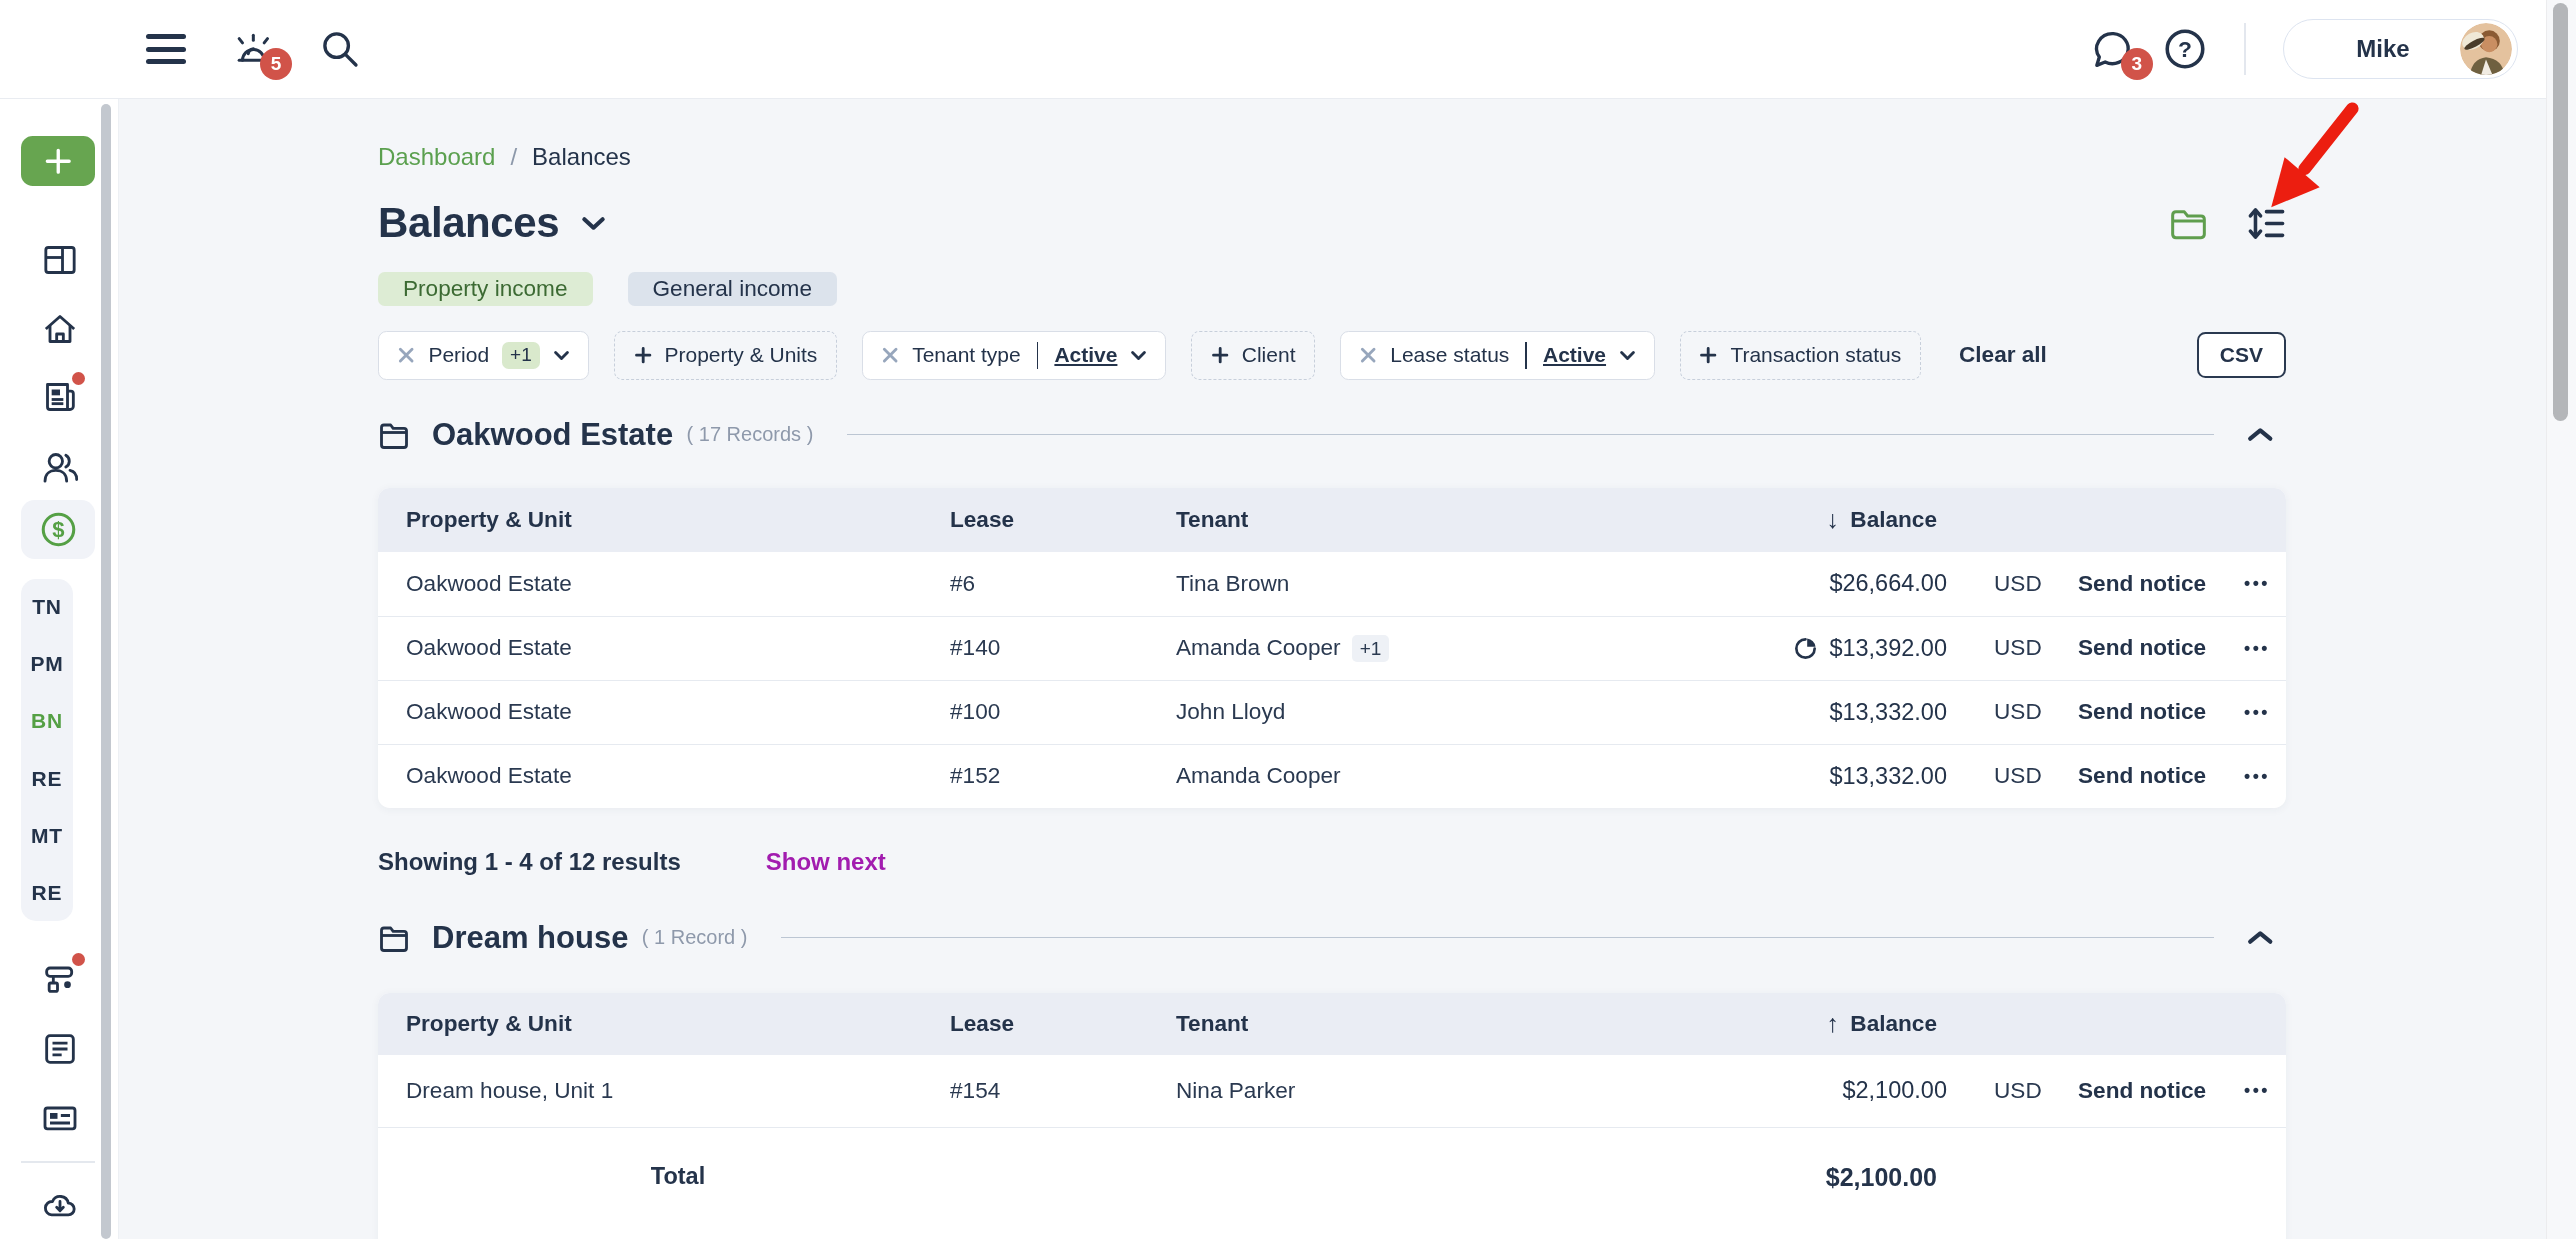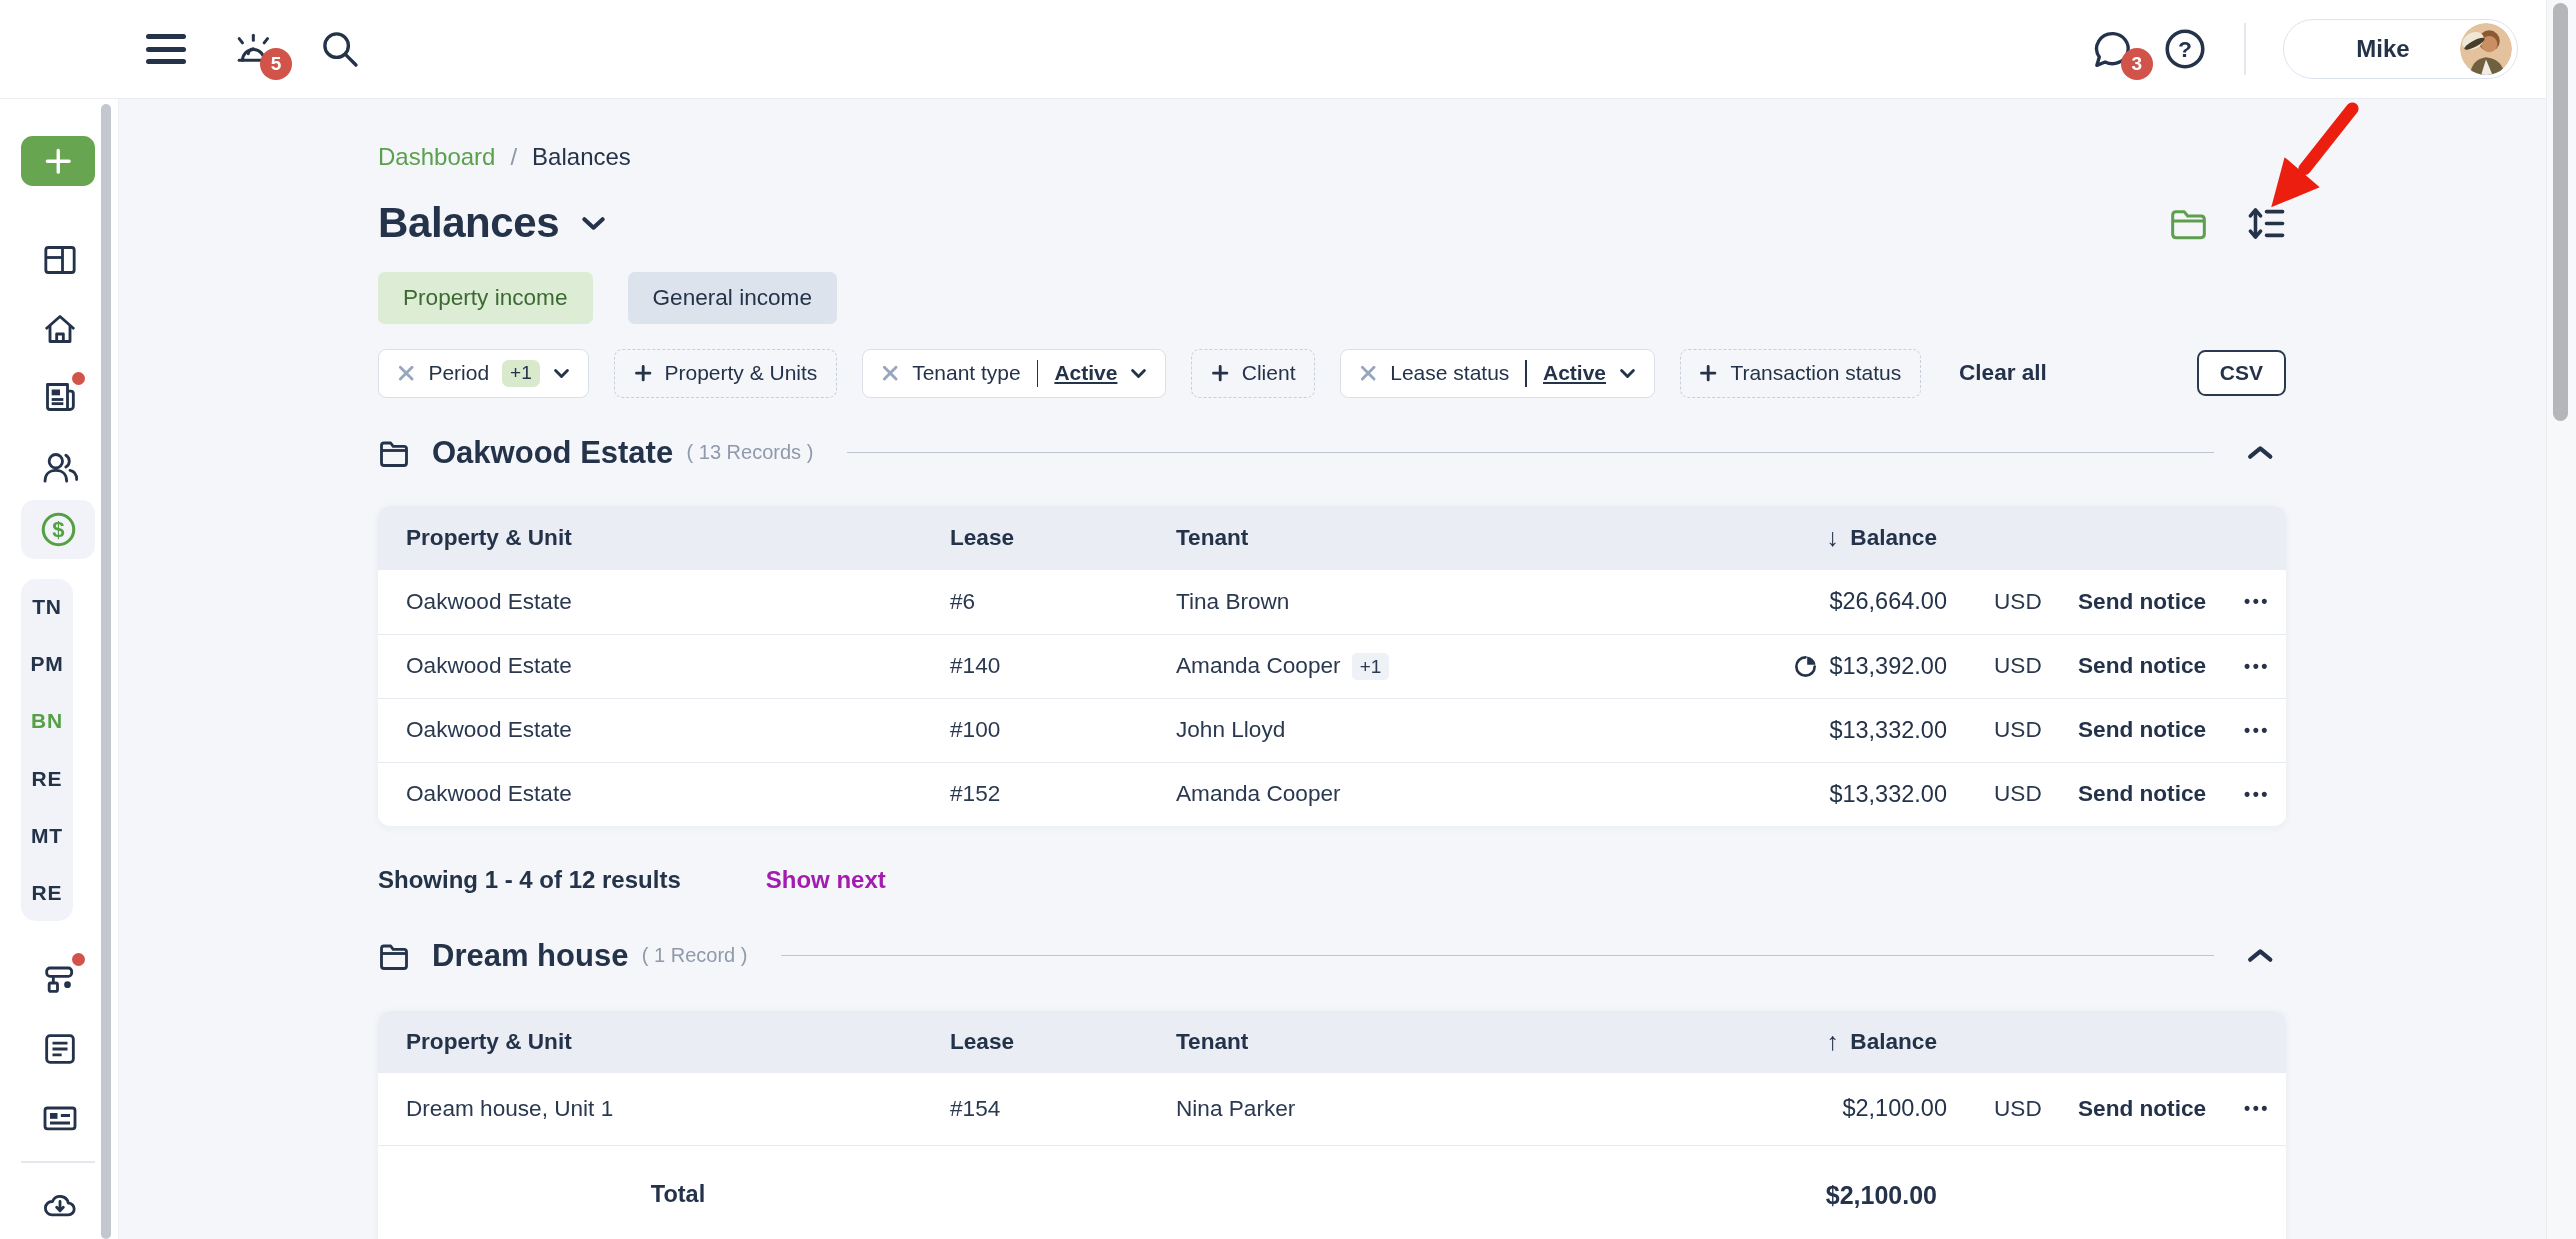--- a/index.html
+++ b/index.html
@@ -47,21 +47,21 @@
   .bc-sep { color:#8c98aa; }
   .bc-cur { color:#24334a; font-weight:500; }
 
   .title-row { margin-top:28.5px; height:47px; display:flex; align-items:center; }
   .page-title { font-size:42px; font-weight:bold; color:#24334a; letter-spacing:-0.4px; }
   .title-caret { margin-left:22px; cursor:pointer; display:inline-flex; }
   .toolbar { margin-left:auto; display:flex; align-items:center; gap:39px; }
   .tool-btn { cursor:pointer; display:inline-flex; }
 
   .tabs { margin-top:25px; display:flex; gap:35px; }
-  .tab { height:52px; border-radius:6.7px; padding:16px 25px; display:flex; align-items:center;
+  .tab { height:34px; border-radius:6.7px; padding:16px 25px; display:flex; align-items:center;
          font-size:22.6px; font-weight:500; cursor:pointer; }
   .tab.active { background:#ddecd4; color:#3c6a33; }
   .tab.inactive { background:#dce3ec; color:#24334a; }
 
   .filters { margin-top:25px; display:flex; align-items:center; gap:25px; }
   .chip { height:49px; border-radius:8.4px; display:flex; align-items:center; gap:12.6px; padding:0 18.4px;
           font-size:21px; color:#24334a; cursor:pointer; }
   .chip.applied { background:#fff; border:1.7px solid #d9dee7; }
   .chip.add { border:1.7px dashed #c7cfdb; background:transparent; }
   .chip .pill { background:#d9e9cc; border-radius:6.7px; padding:2.5px 8.4px; font-size:19px; }
@@ -411,21 +411,21 @@
     </div>
 
     <div class="section-head first">
       <span>
         <svg width="32" height="30" viewBox="0 0 38 36" fill="none" stroke="#24334a" stroke-width="3.4" stroke-linejoin="round">
           <path d="M4 9 q0 -3 3 -3 h8 l3 4 h13 q3 0 3 3 v17 q0 3 -3 3 h-24 q-3 0 -3 -3 z"></path>
             <path d="M4 15 h30"></path>
         </svg>
       </span>
       <span class="sec-title">Oakwood Estate</span>
-      <span class="sec-records">( 13 Records )</span>
+      <span class="sec-records">( 17 Records )</span>
       <span class="sec-line"></span>
       <span class="collapse-btn">
         <svg width="28.5" height="17" viewBox="0 0 34 20" fill="none" stroke="#24334a" stroke-width="5" stroke-linecap="round" stroke-linejoin="round">
             <path d="M5 15 L17 5 L29 15"></path>
           </svg>
       </span>
     </div>
 
     <div class="card">
       <div class="t-head">

